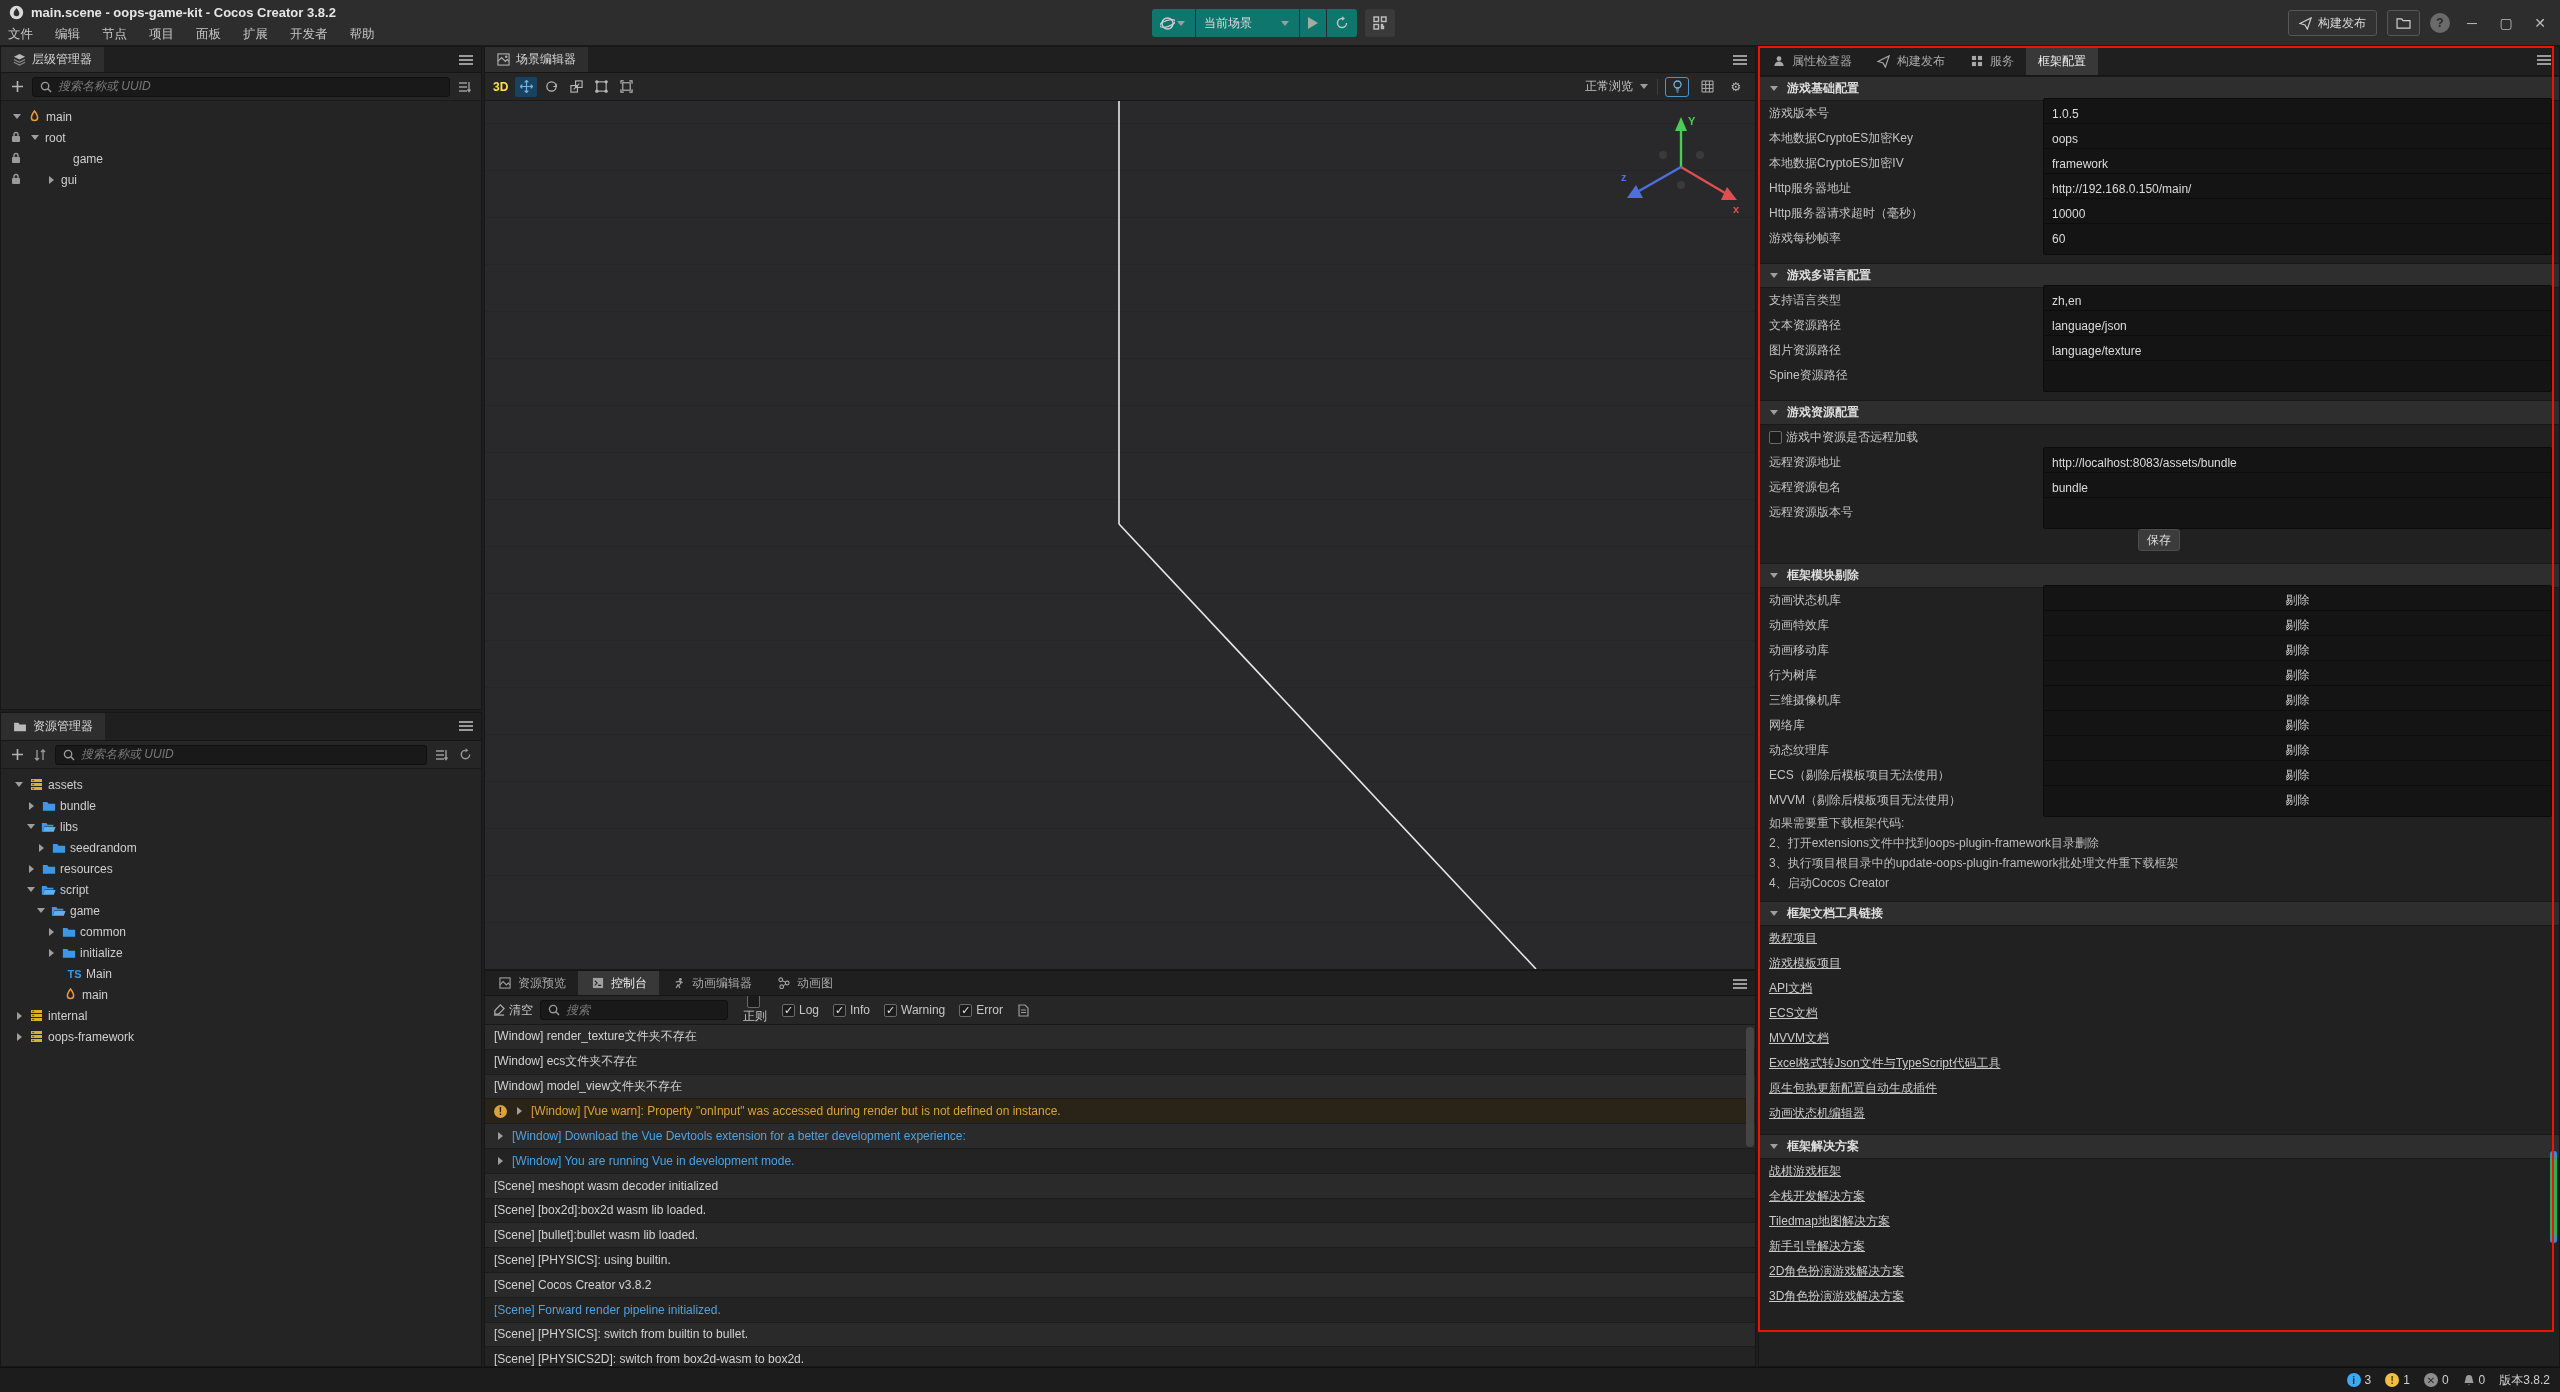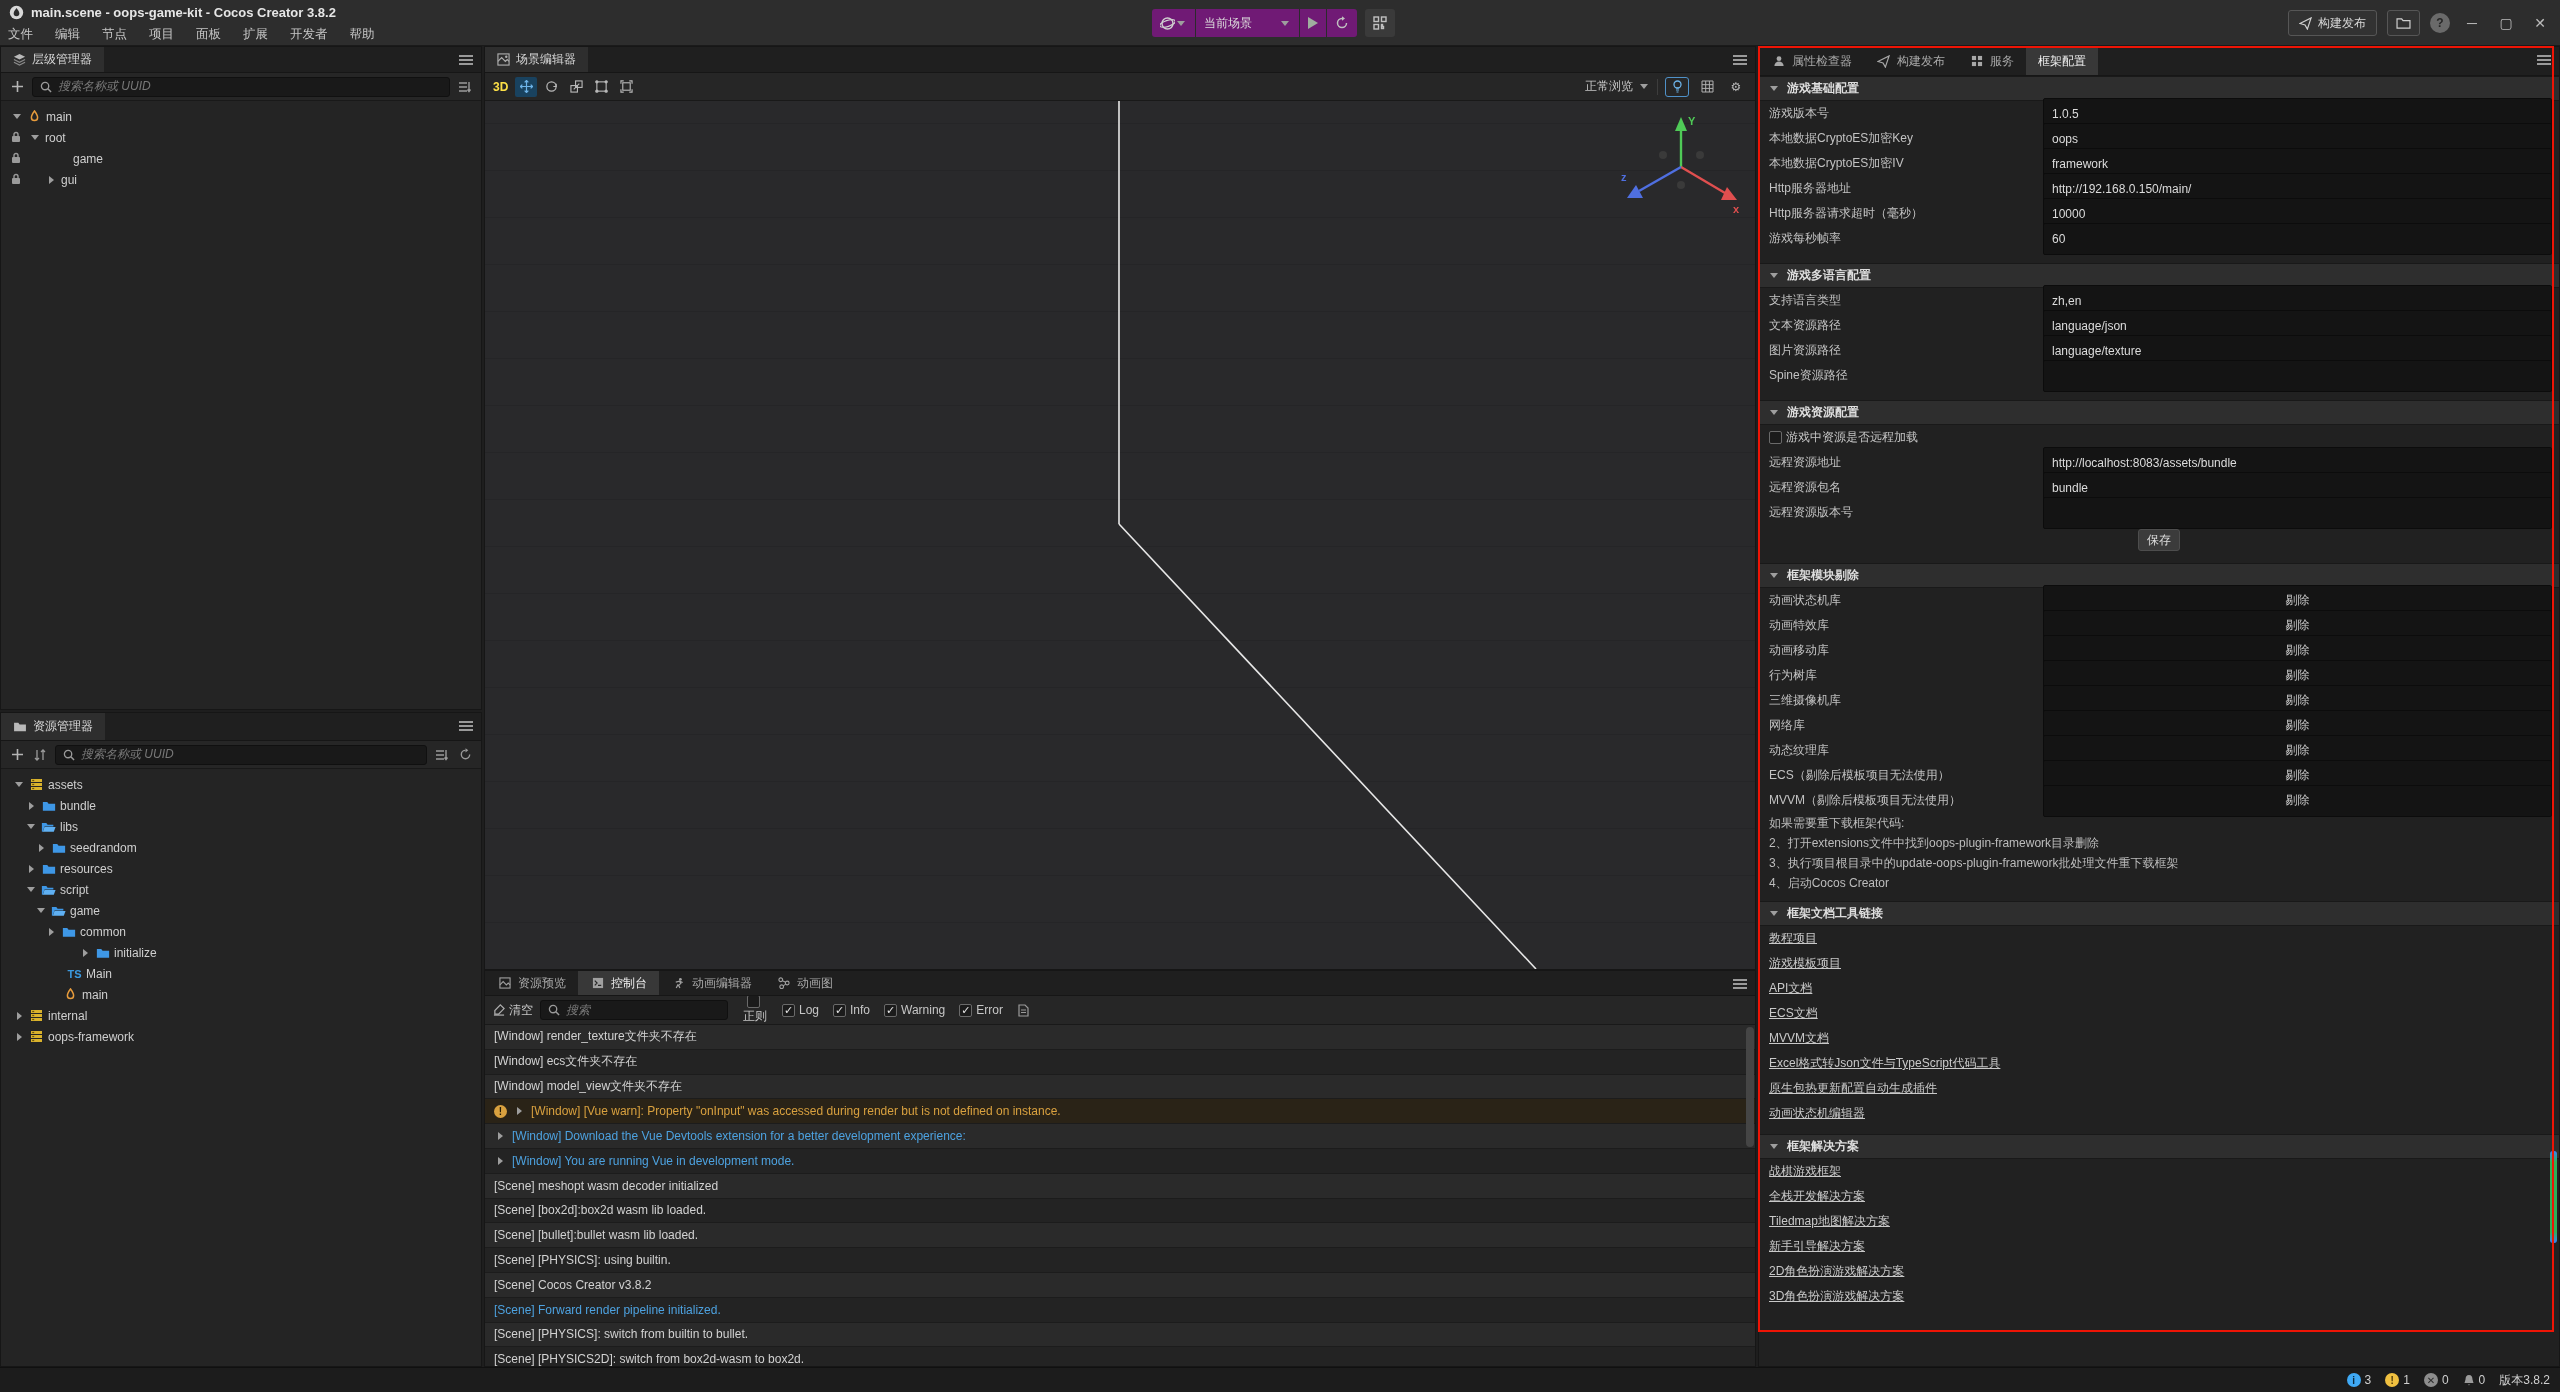--- a/index.html
+++ b/index.html
@@ -8,21 +8,21 @@
   .abs { position:absolute; }
 
   
   #titlebar { left:0; top:0; width:2560px; height:46px; background:#2d2d2d; border-bottom:1px solid #1a1a1a; }
   #title-row { left:8px; top:3px; height:18px; display:flex; align-items:center; gap:7px; }
   #title-text { color:#e6e6e6; font-weight:bold; font-size:13px; }
   #menu-row { left:8px; top:24px; height:20px; display:flex; align-items:center; gap:22px; }
   .menu-item { color:#c6c6c6; font-size:12.5px; cursor:default; }
 
   #center-toolbar { left:1152px; top:8px; height:30px; display:flex; align-items:center; gap:8px; }
-  .seg { display:flex; align-items:center; background:#701a75; border-radius:3px; height:28px; overflow:hidden; }
+  .seg { display:flex; align-items:center; background:#0f766e; border-radius:3px; height:28px; overflow:hidden; }
   .seg > div { display:flex; align-items:center; justify-content:center; height:100%; border-right:1px solid #2b2b2b; padding:0 8px; }
   .seg > div:last-child { border-right:none; }
   .scene-select { width:104px; justify-content:space-between !important; color:#ddd; }
   .sq-btn { width:30px; height:28px; background:#3a3a3a; border-radius:3px; display:flex; align-items:center; justify-content:center; }
 
   #tr-cluster { right:8px; top:8px; height:30px; display:flex; align-items:center; gap:10px; }
   .tr-btn { height:26px; border:1px solid #565656; border-radius:3px; background:#323232; color:#d6d6d6;
     display:flex; align-items:center; gap:6px; padding:0 10px; }
   .help-circle { width:20px; height:20px; border-radius:50%; background:#6a6a6a; color:#262626; font-weight:bold;
     display:flex; align-items:center; justify-content:center; }
@@ -366,21 +366,21 @@
       </div>
       <div class="trow" style="padding-left: 44px;">
         <span class="chev chev-r"></span>
         <span class="ticon">
           <svg width="14" height="12" viewBox="0 0 16 13">
             <path d="M1 2 h5 l1.5 2 H15 v8 H1 Z" fill="#3e97e6"></path>
           </svg>
         </span>
         <span>common</span>
       </div>
-      <div class="trow" style="padding-left: 44px; margin-left: 34px;">
+      <div class="trow" style="padding-left: 44px;">
         <span class="chev chev-r"></span>
         <span class="ticon">
           <svg width="14" height="12" viewBox="0 0 16 13">
             <path d="M1 2 h5 l1.5 2 H15 v8 H1 Z" fill="#3e97e6"></path>
           </svg>
         </span>
         <span>initialize</span>
       </div>
       <div class="trow" style="padding-left: 50px;">
         <span class="chev"></span>

